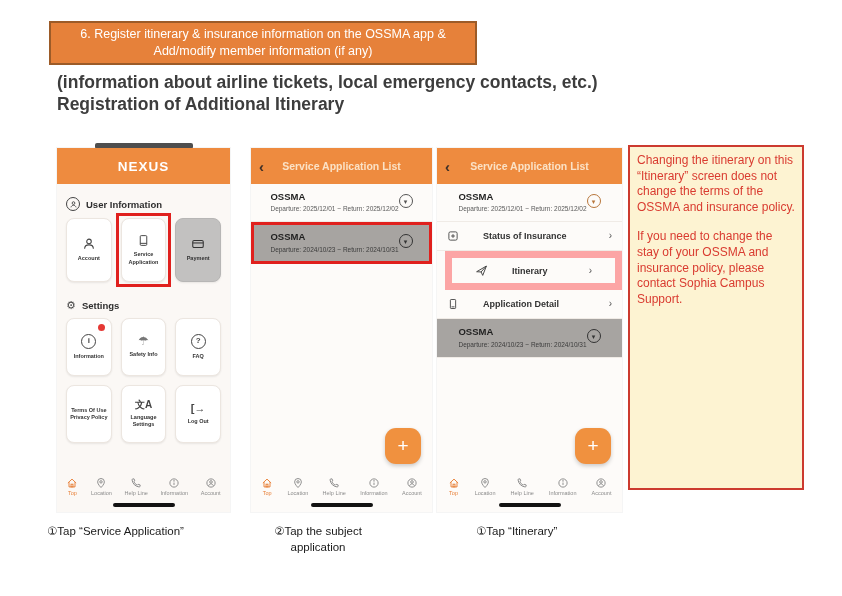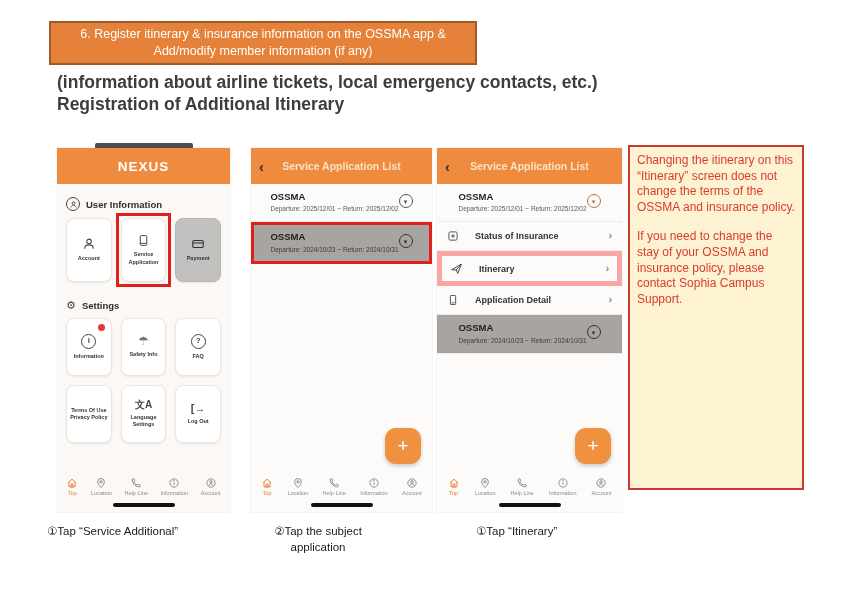--- a/index.html
+++ b/index.html
@@ -83,24 +83,24 @@
   .row-dates{font-size:6.5px;color:#5a5a5a;margin-top:3px;}
   .list-row.selected{background:#A7A4A1;border:3px solid #E0201D;padding:6px 7px 8px;}
   .list-row.selected .row-dates{color:#3c3c3c;}
   .circle-arrow{
     width:12px;height:12px;border:1.2px solid #555;border-radius:50%;flex:none;
     display:flex;align-items:center;justify-content:center;
     font-size:7px;color:#555;line-height:1;margin-top:3px;
   }
   .circle-arrow.orange{border-color:#B8763B;color:#B8763B;}
   .menu-row{
-    display:flex;align-items:center;gap:16px;padding:8px 10px;
+    display:flex;align-items:center;gap:24px;padding:8px 10px;
     border-bottom:1px solid #F0EBE6;position:relative;
   }
-  .menu-row.highlight{border:5px solid #fca5a5;padding:6px 8px;}
+  .menu-row.highlight{border:7px solid #fca5a5;padding:6px 23px;margin-left:8px;}
   .menu-label{flex:1;font-size:9px;color:#333;font-weight:bold;}
   .chev{font-size:10px;color:#555;line-height:1;}
   .fab{
     position:absolute;right:11px;bottom:48px;width:36px;height:36px;border-radius:11px;
     background:#F0913F;color:#fff;display:flex;align-items:center;justify-content:center;
     font-size:19px;box-shadow:0 2px 4px rgba(0,0,0,0.2);
   }
   
   .note{
     position:absolute;left:628px;top:145px;width:176px;height:345px;box-sizing:border-box;
@@ -442,15 +442,15 @@
     </div>
   </div>
   <div class="home-indicator"></div>
 </div>
 
 <div class="note">
   <p class="red">Changing the itinerary on this “Itinerary” screen does not change the terms of the OSSMA and insurance policy.</p>
   <p class="red">If you need to change the stay of your OSSMA and insurance policy, please contact Sophia Campus Support.</p>
 </div>
 
-<div class="caption" id="cap1">①Tap “Service Additional”</div>
+<div class="caption" id="cap1">①Tap “Service Application”</div>
 <div class="caption" id="cap2">②Tap the subject application</div>
 <div class="caption" id="cap3">①Tap “Itinerary”</div>
 
 </body></html>

